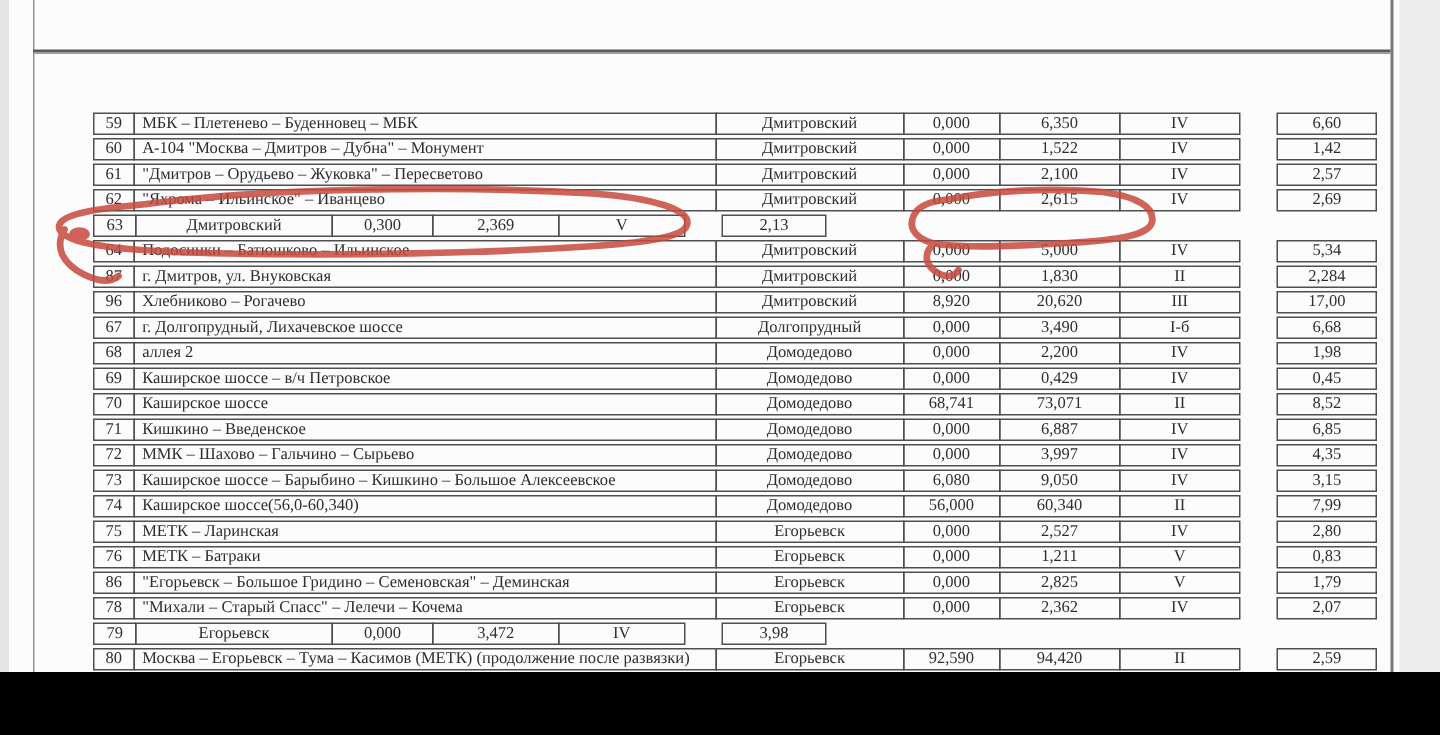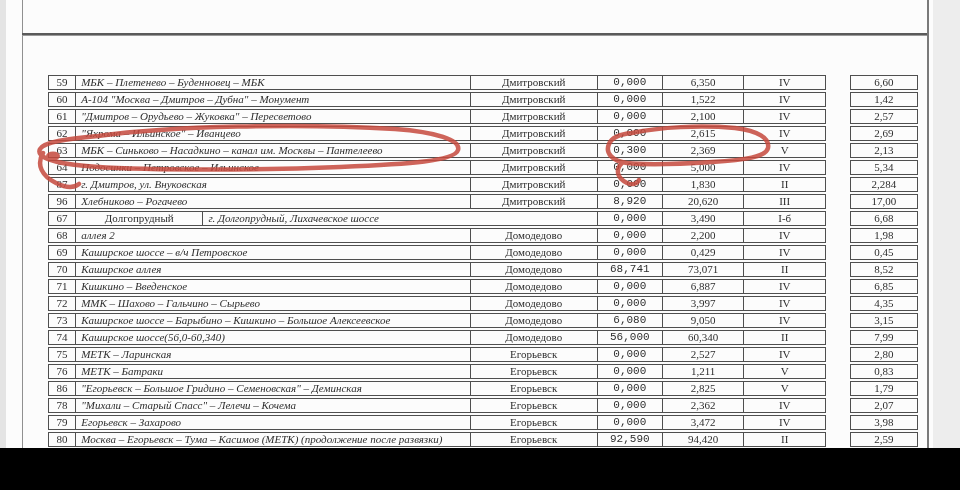--- a/index.html
+++ b/index.html
@@ -32,25 +32,25 @@
     margin-left:-1px;
     display:flex;
     align-items:center;
     justify-content:center;
     font-size:11px;
     line-height:13px;
     color:#2e2e2e;
     white-space:nowrap;
     overflow:hidden;
   }
-  .cell:first-child{margin-left:2px;}
+  .cell:first-child{margin-left:16px;}
   .c-num{width:29px;}
-  .c-name{width:407px;justify-content:flex-start;padding:0 5px;font-style:italic;}
+  .c-name{width:407px;justify-content:flex-start;padding:0 5px;}
   .c-district{width:132px;}
-  .c-start{width:68px;font-family:Liberation Mono, monospace;}
+  .c-start{width:68px;}
   .c-end{width:85px;}
   .c-cat{width:85px;}
   .c-len{width:70px;margin-left:24px;}
 
   .annotation-overlay{
     position:absolute;left:0;top:0;width:960px;height:490px;
     pointer-events:none;
   }
 </style>
 </head>
@@ -96,30 +96,29 @@
         <div class="cell c-num">62</div>
         <div class="cell c-name">"Яхрома – Ильинское" – Иванцево</div>
         <div class="cell c-district">Дмитровский</div>
         <div class="cell c-start">0,000</div>
         <div class="cell c-end">2,615</div>
         <div class="cell c-cat">IV</div>
         <div class="cell c-len">2,69</div>
       </div>
       <div class="trow">
         <div class="cell c-num">63</div>
-        <div class="cell c-name">МБК – Синьково – Насадкино – канал им. Москвы – Пантелеево</div>
         <div class="cell c-district">Дмитровский</div>
         <div class="cell c-start">0,300</div>
         <div class="cell c-end">2,369</div>
         <div class="cell c-cat">V</div>
         <div class="cell c-len">2,13</div>
       </div>
       <div class="trow">
         <div class="cell c-num">64</div>
-        <div class="cell c-name">Подосинки – Петровское – Ильинское</div>
+        <div class="cell c-name">Подосинки – Батюшково – Ильинское</div>
         <div class="cell c-district">Дмитровский</div>
         <div class="cell c-start">0,000</div>
         <div class="cell c-end">5,000</div>
         <div class="cell c-cat">IV</div>
         <div class="cell c-len">5,34</div>
       </div>
       <div class="trow">
         <div class="cell c-num">87</div>
         <div class="cell c-name">г. Дмитров, ул. Внуковская</div>
         <div class="cell c-district">Дмитровский</div>
@@ -132,22 +131,22 @@
         <div class="cell c-num">96</div>
         <div class="cell c-name">Хлебниково – Рогачево</div>
         <div class="cell c-district">Дмитровский</div>
         <div class="cell c-start">8,920</div>
         <div class="cell c-end">20,620</div>
         <div class="cell c-cat">III</div>
         <div class="cell c-len">17,00</div>
       </div>
       <div class="trow">
         <div class="cell c-num">67</div>
+        <div class="cell c-name">г. Долгопрудный,  Лихачевское шоссе</div>
         <div class="cell c-district">Долгопрудный</div>
-        <div class="cell c-name">г. Долгопрудный,  Лихачевское шоссе</div>
         <div class="cell c-start">0,000</div>
         <div class="cell c-end">3,490</div>
         <div class="cell c-cat">I-б</div>
         <div class="cell c-len">6,68</div>
       </div>
       <div class="trow">
         <div class="cell c-num">68</div>
         <div class="cell c-name">аллея 2</div>
         <div class="cell c-district">Домодедово</div>
         <div class="cell c-start">0,000</div>
@@ -159,21 +158,21 @@
         <div class="cell c-num">69</div>
         <div class="cell c-name">Каширское шоссе – в/ч Петровское</div>
         <div class="cell c-district">Домодедово</div>
         <div class="cell c-start">0,000</div>
         <div class="cell c-end">0,429</div>
         <div class="cell c-cat">IV</div>
         <div class="cell c-len">0,45</div>
       </div>
       <div class="trow">
         <div class="cell c-num">70</div>
-        <div class="cell c-name">Каширское аллея</div>
+        <div class="cell c-name">Каширское шоссе</div>
         <div class="cell c-district">Домодедово</div>
         <div class="cell c-start">68,741</div>
         <div class="cell c-end">73,071</div>
         <div class="cell c-cat">II</div>
         <div class="cell c-len">8,52</div>
       </div>
       <div class="trow">
         <div class="cell c-num">71</div>
         <div class="cell c-name">Кишкино – Введенское</div>
         <div class="cell c-district">Домодедово</div>
@@ -240,21 +239,20 @@
         <div class="cell c-num">78</div>
         <div class="cell c-name">"Михали  – Старый Спасс" – Лелечи – Кочема</div>
         <div class="cell c-district">Егорьевск</div>
         <div class="cell c-start">0,000</div>
         <div class="cell c-end">2,362</div>
         <div class="cell c-cat">IV</div>
         <div class="cell c-len">2,07</div>
       </div>
       <div class="trow">
         <div class="cell c-num">79</div>
-        <div class="cell c-name">Егорьевск – Захарово</div>
         <div class="cell c-district">Егорьевск</div>
         <div class="cell c-start">0,000</div>
         <div class="cell c-end">3,472</div>
         <div class="cell c-cat">IV</div>
         <div class="cell c-len">3,98</div>
       </div>
       <div class="trow">
         <div class="cell c-num">80</div>
         <div class="cell c-name">Москва – Егорьевск – Тума – Касимов (МЕТК) (продолжение после развязки)</div>
         <div class="cell c-district">Егорьевск</div>

